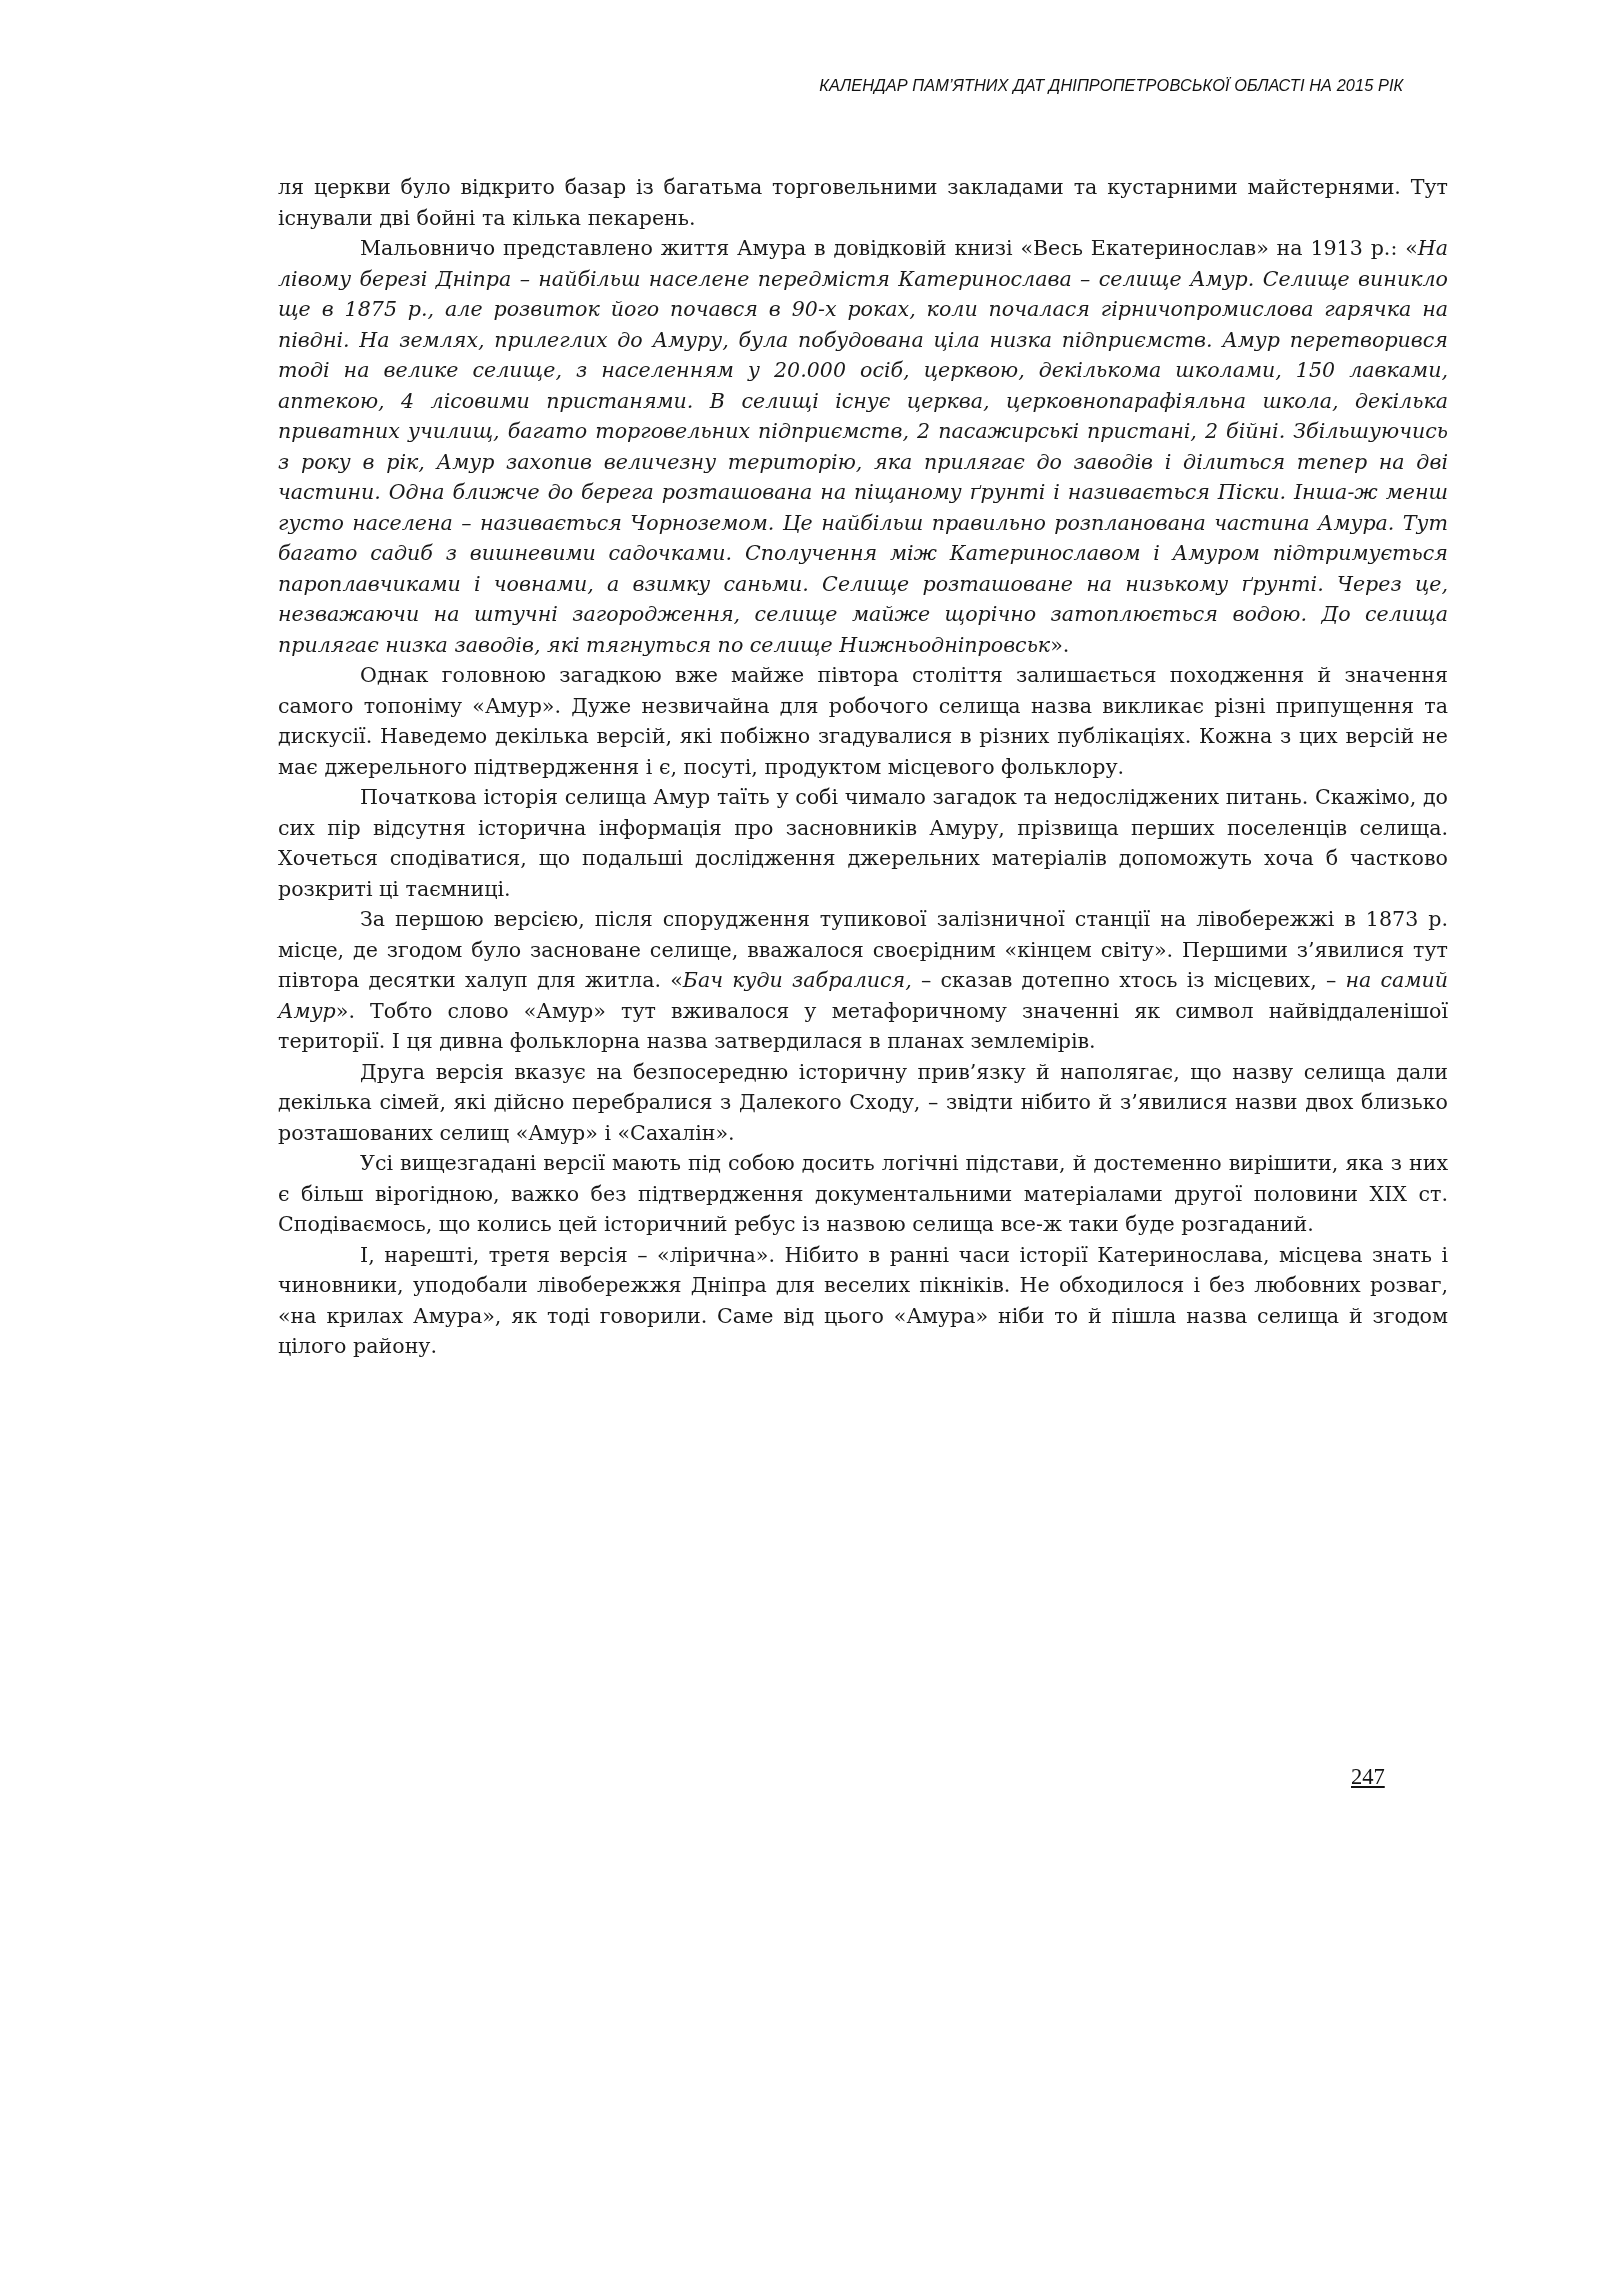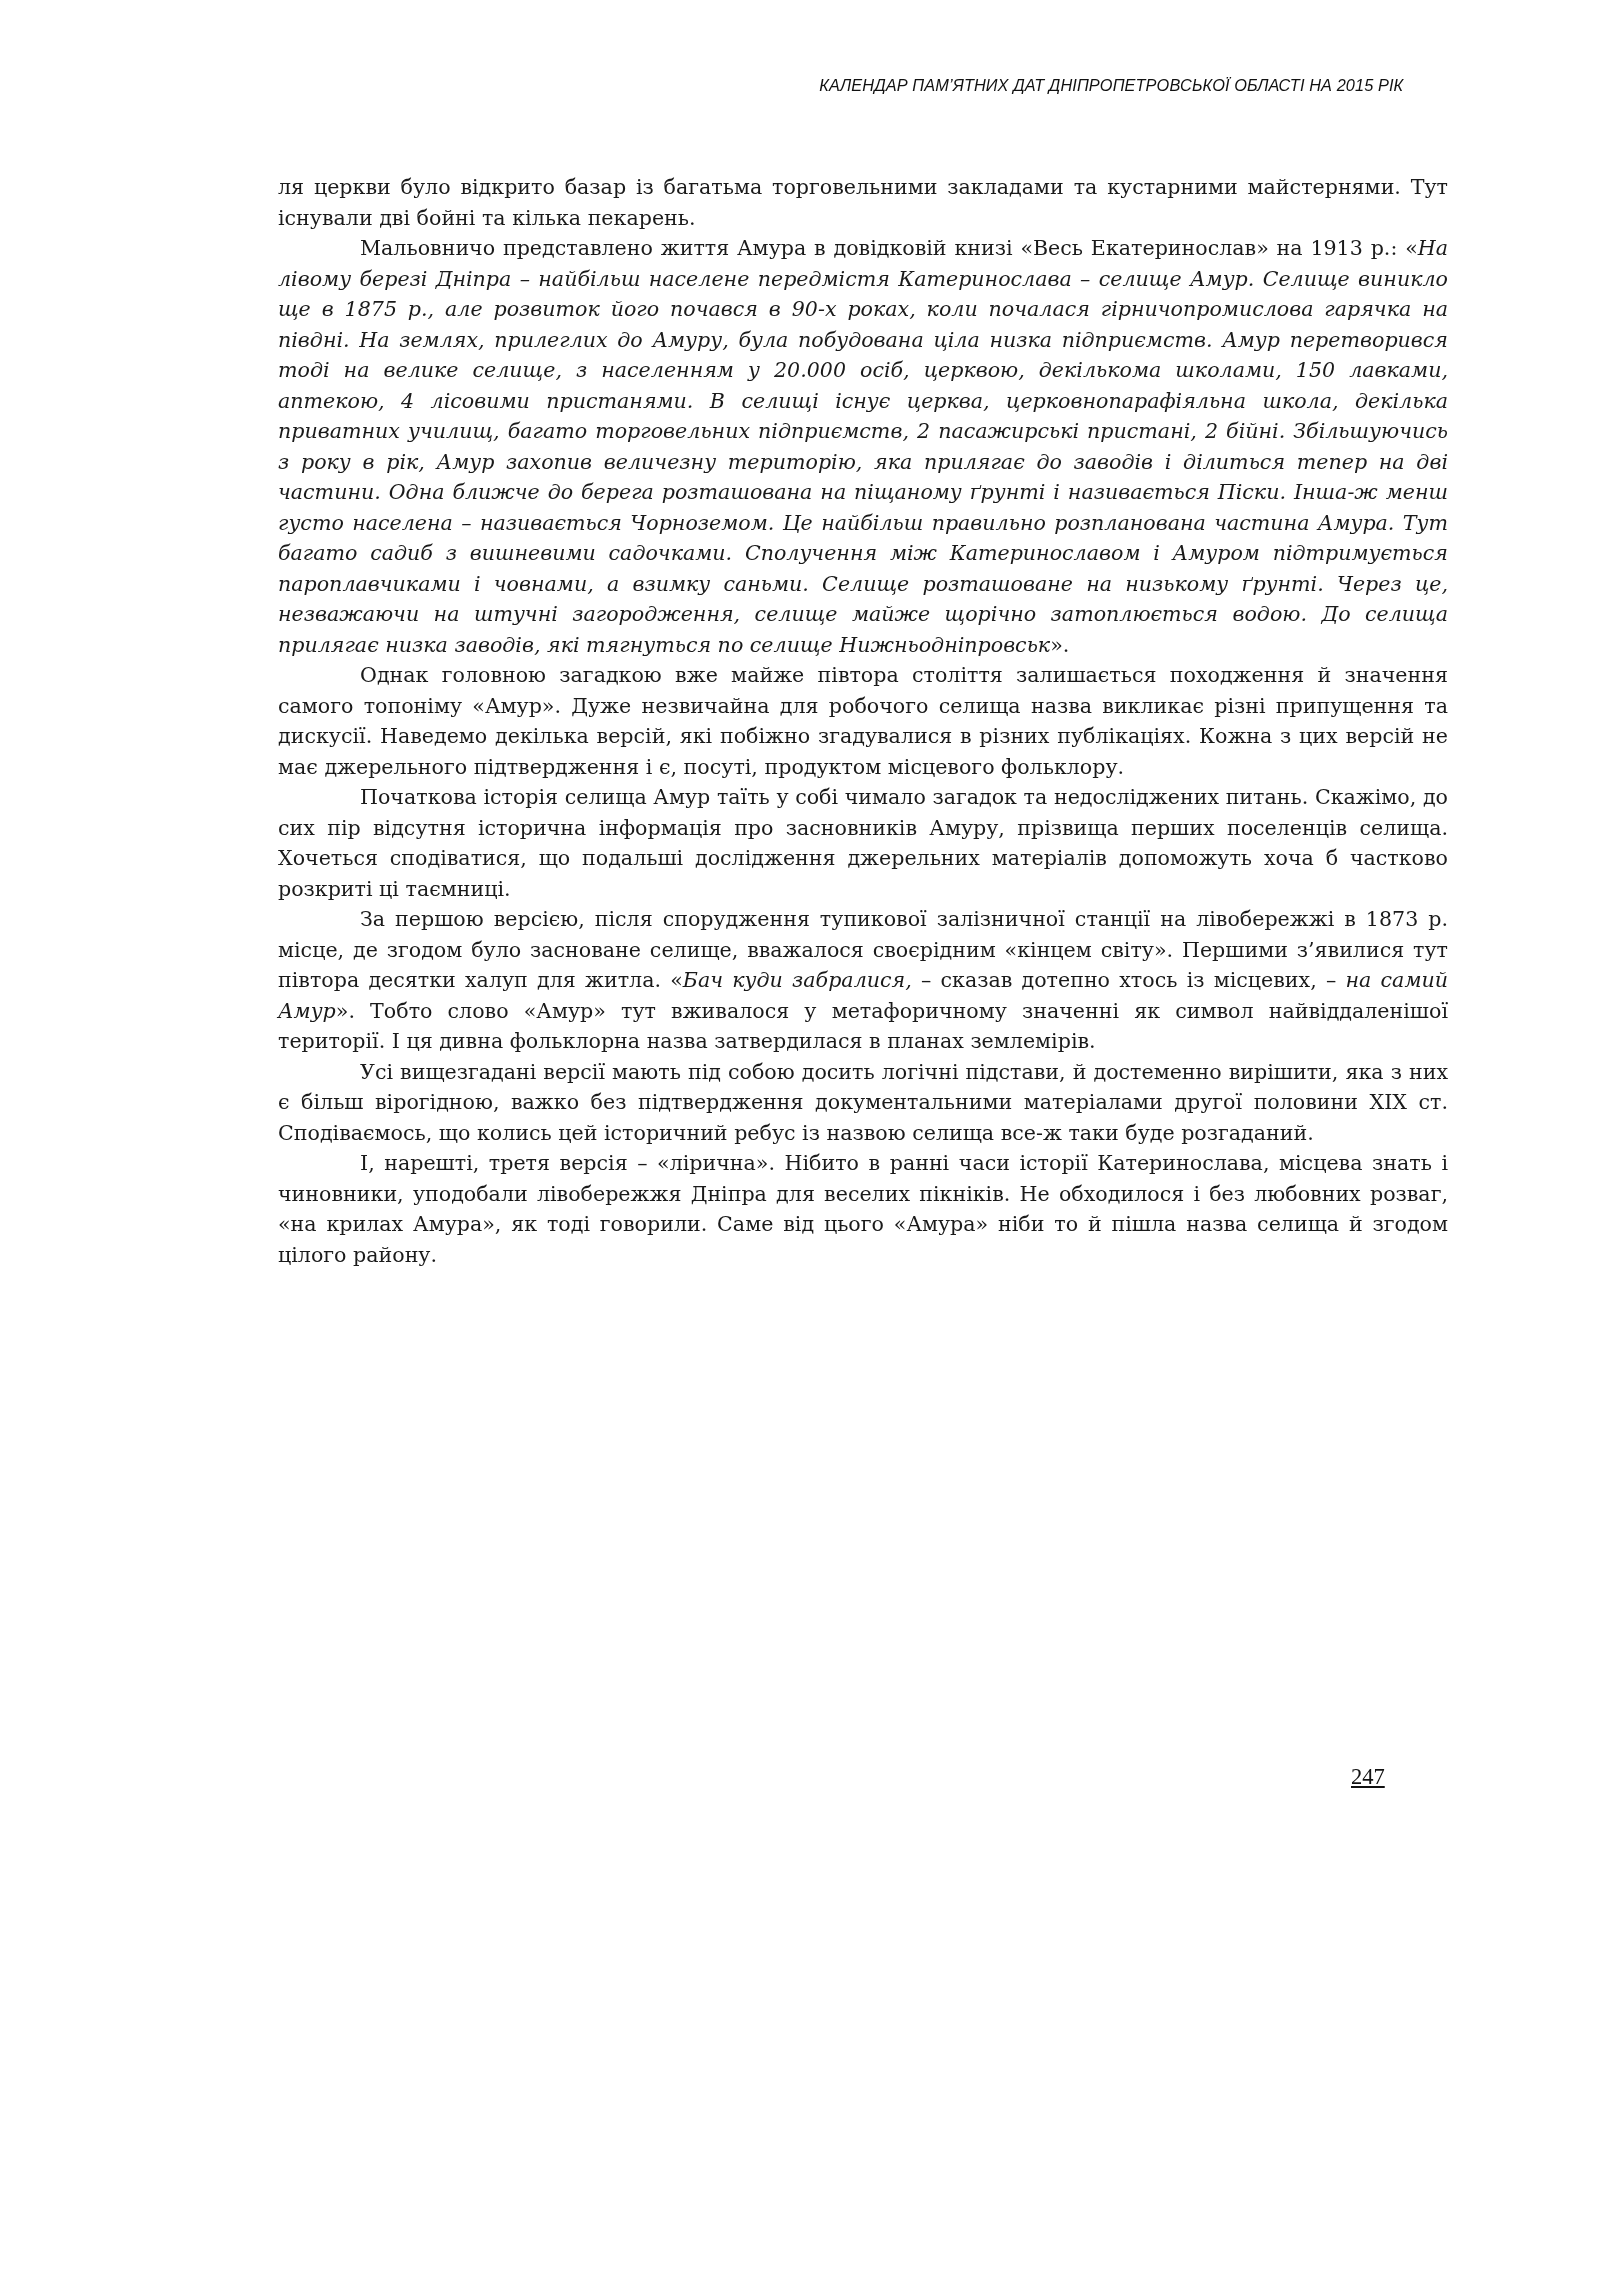--- a/index.html
+++ b/index.html
@@ -63,18 +63,19 @@
 <body>
 
 <div class="running-header">КАЛЕНДАР ПАМ’ЯТНИХ ДАТ ДНІПРОПЕТРОВСЬКОЇ ОБЛАСТІ НА 2015 РІК</div>
 
 <div class="text-body cond">
   <p class="no-indent">ля церкви було відкрито базар із багатьма торговельними закладами та кустарними майстернями. Тут існували дві бойні та кілька пекарень.</p>
   <p><span>Мальовничо представлено життя Амура в довідковій книзі «Весь Екатеринослав» на 1913 р.: «</span><em>На лівому березі Дніпра – найбільш населене передмістя Катеринослава – селище Амур. Селище виникло ще в 1875 р., але розвиток його почався в 90-х роках, коли почалася гірничопромислова гарячка на півдні. На землях, прилеглих до Амуру, була побудована ціла низка підприємств. Амур перетворився тоді на велике селище, з населенням у 20.000 осіб, церквою, декількома школами, 150 лавками, аптекою, 4 лісовими пристанями. В селищі існує церква, церковнопарафіяльна школа, декілька приватних училищ, багато торговельних підприємств, 2 пасажирські пристані, 2 бійні. Збільшуючись з року в рік, Амур захопив величезну територію, яка прилягає до заводів і ділиться тепер на дві частини. Одна ближче до берега розташована на піщаному ґрунті і називається Піски. Інша-ж менш густо населена – називається Чорноземом. Це найбільш правильно розпланована частина Амура. Тут багато садиб з вишневими садочками. Сполучення між Катеринославом і Амуром підтримується пароплавчиками і човнами, а взимку саньми. Селище розташоване на низькому ґрунті. Через це, незважаючи на штучні загородження, селище майже щорічно затоплюється водою. До селища прилягає низка заводів, які тягнуться по селище Нижньодніпровськ</em><span>».</span></p>
   <p>Однак головною загадкою вже майже півтора століття залишається походження й значення самого топоніму «Амур». Дуже незвичайна для робочого селища назва викликає різні припущення та дискусії. Наведемо декілька версій, які побіжно згадувалися в різних публікаціях. Кожна з цих версій не має джерельного підтвердження і є, посуті, продуктом місцевого фольклору.</p>
   <p>Початкова історія селища Амур таїть у собі чимало загадок та недосліджених питань. Скажімо, до сих пір відсутня історична інформація про засновників Амуру, прізвища перших поселенців селища. Хочеться сподіватися, що подальші дослідження джерельних матеріалів допоможуть хоча б частково розкриті ці таємниці.</p>
   <p><span>За першою версією, після спорудження тупикової залізничної станції на лівобережжі в 1873 р. місце, де згодом було засноване селище, вважалося своєрідним «кінцем світу». Першими з’явилися тут півтора десятки халуп для житла. «</span><em>Бач куди забралися,</em><span> – сказав дотепно хтось із місцевих, – </span><em>на самий Амур</em><span>». Тобто слово «Амур» тут вживалося у метафоричному значенні як символ найвіддаленішої території. І ця дивна фольклорна назва затвердилася в планах землемірів.</span></p>
+  <p>Друга версія вказує на безпосередню історичну прив’язку й наполягає, що назву селища дали декілька сімей, які дійсно перебралися з Далекого Сходу, – звідти нібито й з’явилися назви двох близько розташованих селищ «Амур» і «Сахалін».</p>
   <p>Усі вищезгадані версії мають під собою досить логічні підстави, й достеменно вирішити, яка з них є більш вірогідною, важко без підтвердження документальними матеріалами другої половини XIX ст. Сподіваємось, що колись цей історичний ребус із назвою селища все-ж таки буде розгаданий.</p>
   <p>І, нарешті, третя версія – «лірична». Нібито в ранні часи історії Катеринослава, місцева знать і чиновники, уподобали лівобережжя Дніпра для веселих пікніків. Не обходилося і без любовних розваг, «на крилах Амура», як тоді говорили. Саме від цього «Амура» ніби то й пішла назва селища й згодом цілого району.</p>
 </div>
 
 <div class="page-number">247</div>
 
 
 </body></html>

